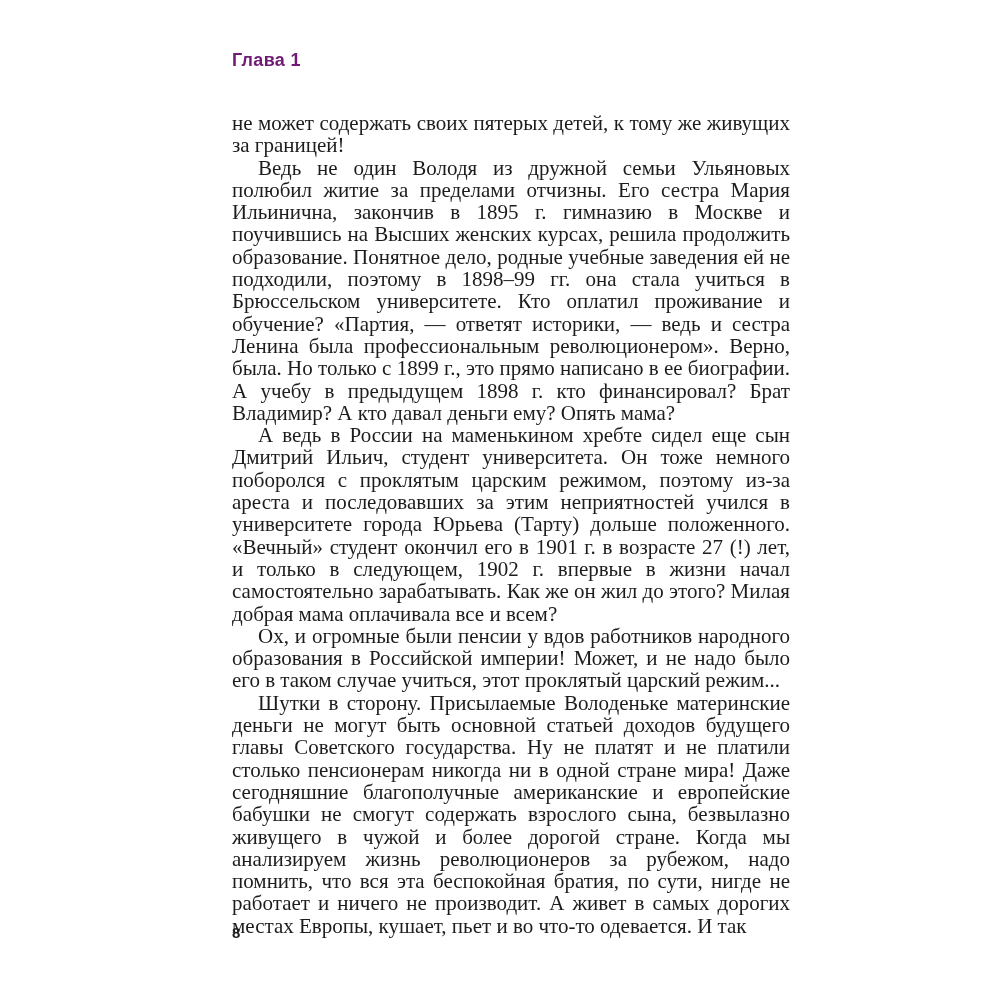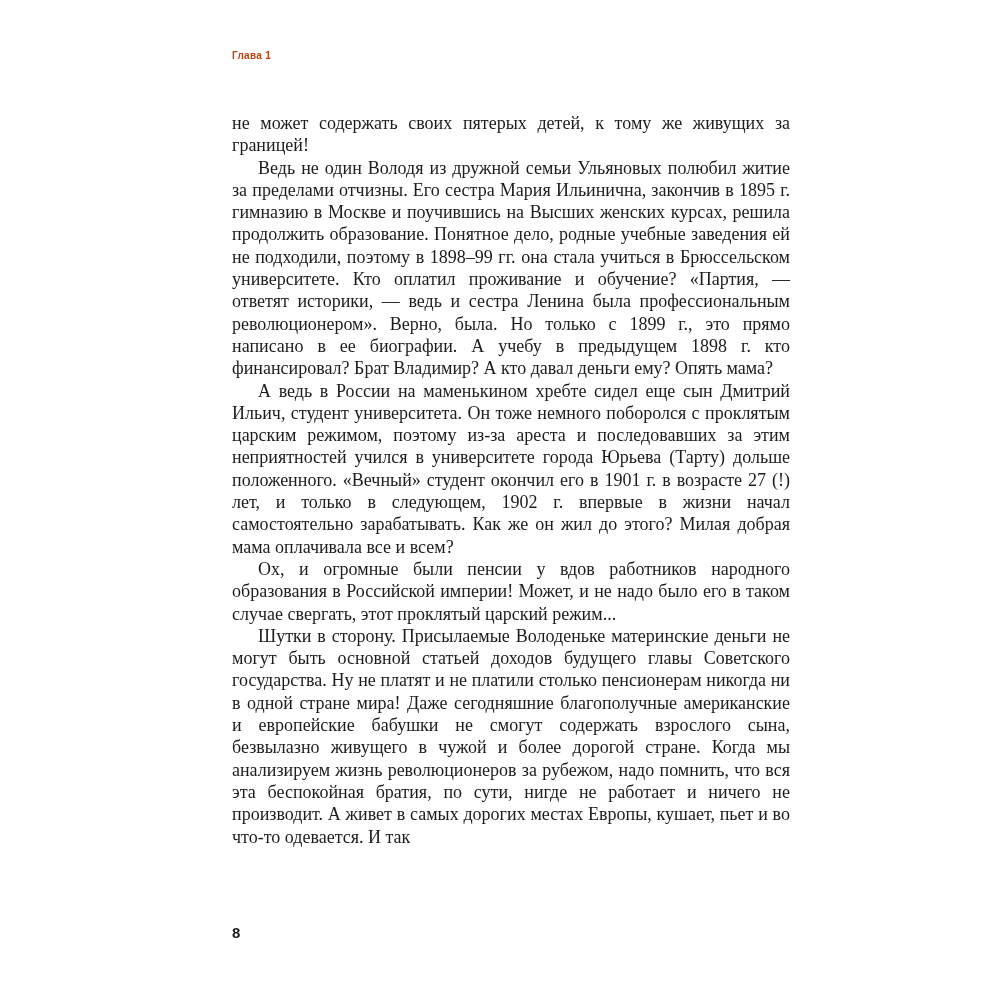--- a/index.html
+++ b/index.html
@@ -15,34 +15,34 @@
     color: #1c1c1c;
     font-family: "Liberation Serif", serif;
     overflow: hidden;
   }
   .chapter-header {
     position: absolute;
     left: 232px;
     top: 50px;
     font-family: "Liberation Sans", sans-serif;
     font-weight: bold;
-    font-size: 10px;
+    font-size: 18px;
     letter-spacing: 0.3px;
-    color: #c2410c;
+    color: #701a75;
   }
   .text-block {
     position: absolute;
     left: 232px;
     top: 112px;
     width: 558px;
   }
   .text-block p {
     margin: 0;
     padding: 0;
-    font-size: 18px;
+    font-size: 21px;
     line-height: 22.3px;
     text-align: justify;
     color: #1c1c1c;
   }
   .text-block p.indent {
     text-indent: 26px;
   }
   .page-number {
     position: absolute;
     left: 232px;
@@ -56,18 +56,18 @@
 </head>
 <body>
 
 <div class="book-page">
   <div class="chapter-header">Глава 1</div>
 
   <div class="text-block">
       <p>не может содержать своих пятерых детей, к тому же живущих за границей!</p>
       <p class="indent">Ведь не один Володя из дружной семьи Ульяновых полюбил житие за пределами отчизны. Его сестра Мария Ильинична, закончив в 1895 г. гимназию в Москве и поучившись на Высших женских курсах, решила продолжить образование. Понятное дело, родные учебные заведения ей не подходили, поэтому в 1898–99 гг. она стала учиться в Брюссельском университете. Кто оплатил проживание и обучение? «Партия, — ответят историки, — ведь и сестра Ленина была профессиональным революционером». Верно, была. Но только с 1899 г., это прямо написано в ее биографии. А учебу в предыдущем 1898 г. кто финансировал? Брат Владимир? А кто давал деньги ему? Опять мама?</p>
       <p class="indent">А ведь в России на маменькином хребте сидел еще сын Дмитрий Ильич, студент университета. Он тоже немного поборолся с проклятым царским режимом, поэтому из-за ареста и последовавших за этим неприятностей учился в университете города Юрьева (Тарту) дольше положенного. «Вечный» студент окончил его в 1901 г. в возрасте 27 (!) лет, и только в следующем, 1902 г. впервые в жизни начал самостоятельно зарабатывать. Как же он жил до этого? Милая добрая мама оплачивала все и всем?</p>
-      <p class="indent">Ох, и огромные были пенсии у вдов работников народного образования в Российской империи! Может, и не надо было его в таком случае свергать, этот проклятый царский режим...</p>
+      <p class="indent">Ох, и огромные были пенсии у вдов работников народного образования в Российской империи! Может, и не надо было его в таком случае учиться, этот проклятый царский режим...</p>
       <p class="indent">Шутки в сторону. Присылаемые Володеньке материнские деньги не могут быть основной статьей доходов будущего главы Советского государства. Ну не платят и не платили столько пенсионерам никогда ни в одной стране мира! Даже сегодняшние благополучные американские и европейские бабушки не смогут содержать взрослого сына, безвылазно живущего в чужой и более дорогой стране. Когда мы анализируем жизнь революционеров за рубежом, надо помнить, что вся эта беспокойная братия, по сути, нигде не работает и ничего не производит. А живет в самых дорогих местах Европы, кушает, пьет и во что-то одевается. И так</p>
     </div>
 
   <div class="page-number">8</div>
 </div>
 
 </body></html>

